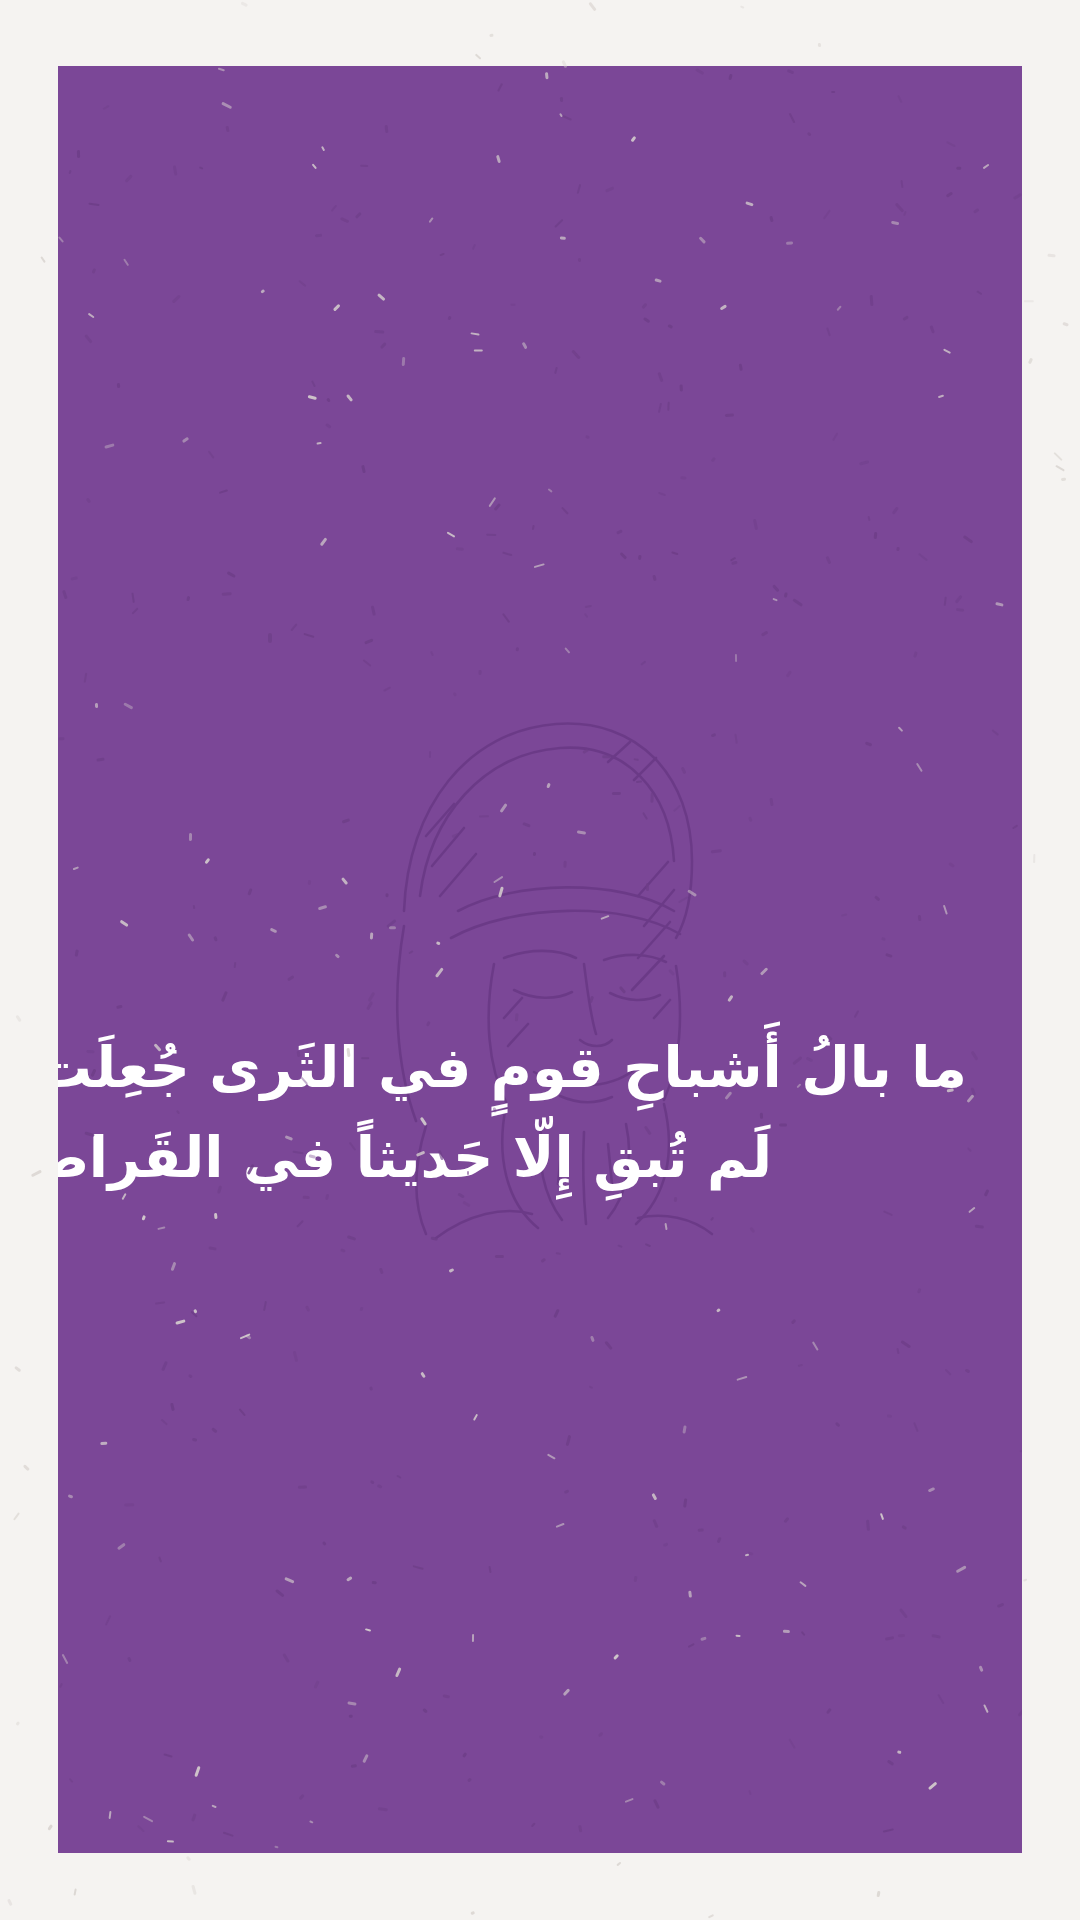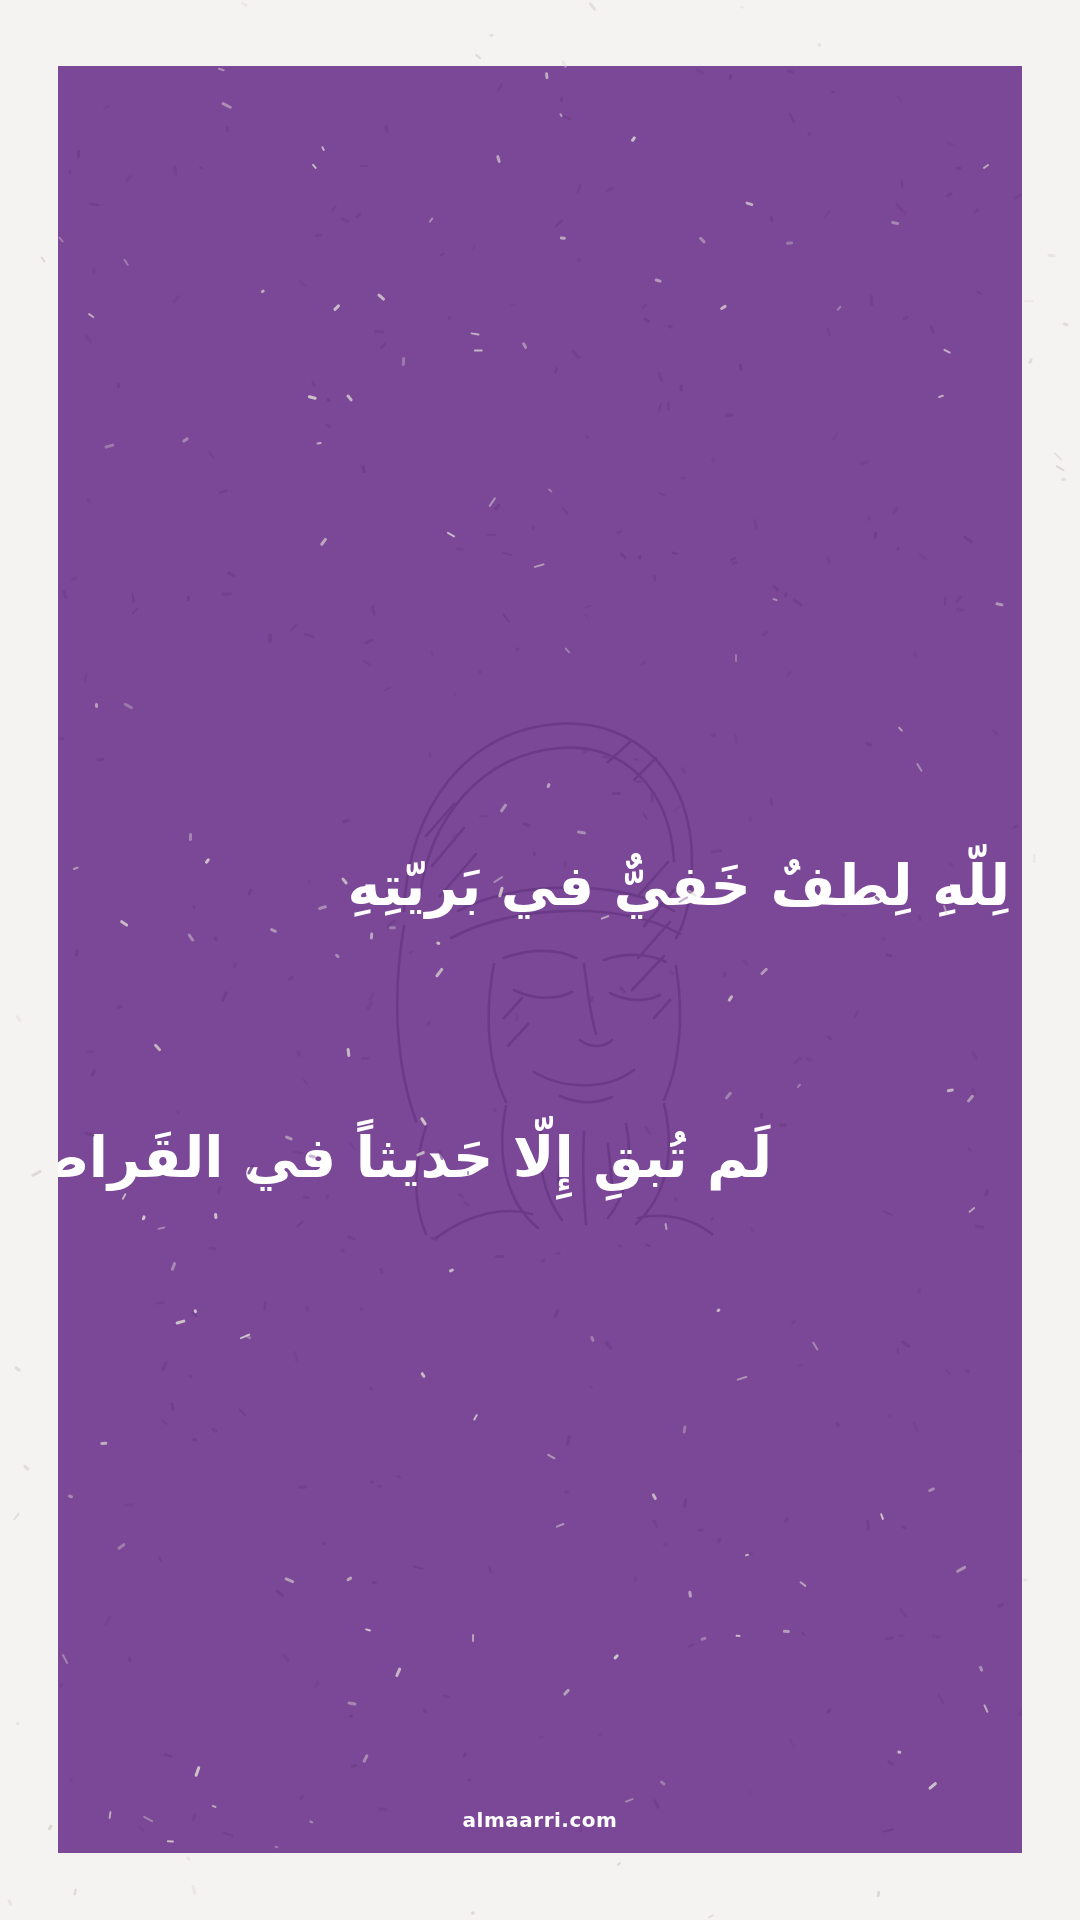--- a/index.html
+++ b/index.html
@@ -132,25 +132,24 @@
       <path d="M318,558 C326,596 318,630 300,652"></path>
       <path d="M276,566 C274,606 276,636 278,658"></path>
       <path d="M254,576 L250,618"></path>
       <path d="M300,578 L304,618"></path>
 
       <path d="M128,672 C160,648 196,640 224,648"></path>
       <path d="M330,652 C356,646 384,652 404,668"></path>
     </svg>
 
     <div class="poem">
-      <div class="poem-line line-1">لِلّهِ لِطفٌ خَفيٌّ في بَريّتِهِ</div>
+      <div class="poem-line line-3">ما بالُ أَشباحِ قومٍ في الثَرى جُعِلَت</div>
       <div class="poem-line line-4">لَم تُبقِ إِلّا حَديثاً في القَراطيسِ</div>
     </div>
 
-    <div class="site-credit">almaarri.com</div>
 
   <span class="speck" style="left: 583.849px; top: 594.154px; width: 2.38736px; height: 5.92105px; background: rgb(110, 62, 136); opacity: 0.55; transform: rotate(232deg);"></span>
       <span class="speck" style="left: 839.236px; top: 481.058px; width: 2.50877px; height: 4.11474px; background: rgb(110, 62, 136); opacity: 0.74; transform: rotate(192deg);"></span>
       <span class="speck" style="left: 589.091px; top: 1176.16px; width: 2.17259px; height: 6.26164px; background: rgb(110, 62, 136); opacity: 0.83; transform: rotate(294deg);"></span>
       <span class="speck" style="left: 908.538px; top: 467.766px; width: 2.65396px; height: 10.607px; background: rgb(110, 62, 136); opacity: 0.76; transform: rotate(125deg);"></span>
       <span class="speck" style="left: 305.523px; top: 987.639px; width: 2.0071px; height: 8.44354px; background: rgb(110, 62, 136); opacity: 0.7; transform: rotate(89deg);"></span>
       <span class="speck" style="left: 712.173px; top: 732.137px; width: 2.56889px; height: 7.61109px; background: rgb(110, 62, 136); opacity: 0.53; transform: rotate(352deg);"></span>
       <span class="speck" style="left: 889.611px; top: 125.278px; width: 2.82572px; height: 6.87262px; background: rgb(110, 62, 136); opacity: 0.76; transform: rotate(57deg);"></span>
       <span class="speck" style="left: 840.131px; top: 136.163px; width: 3.37402px; height: 10.9597px; background: rgb(110, 62, 136); opacity: 0.57; transform: rotate(318deg);"></span>
       <span class="speck" style="left: 171.614px; top: 504.198px; width: 2.85858px; height: 9.48127px; background: rgb(110, 62, 136); opacity: 0.84; transform: rotate(299deg);"></span>

